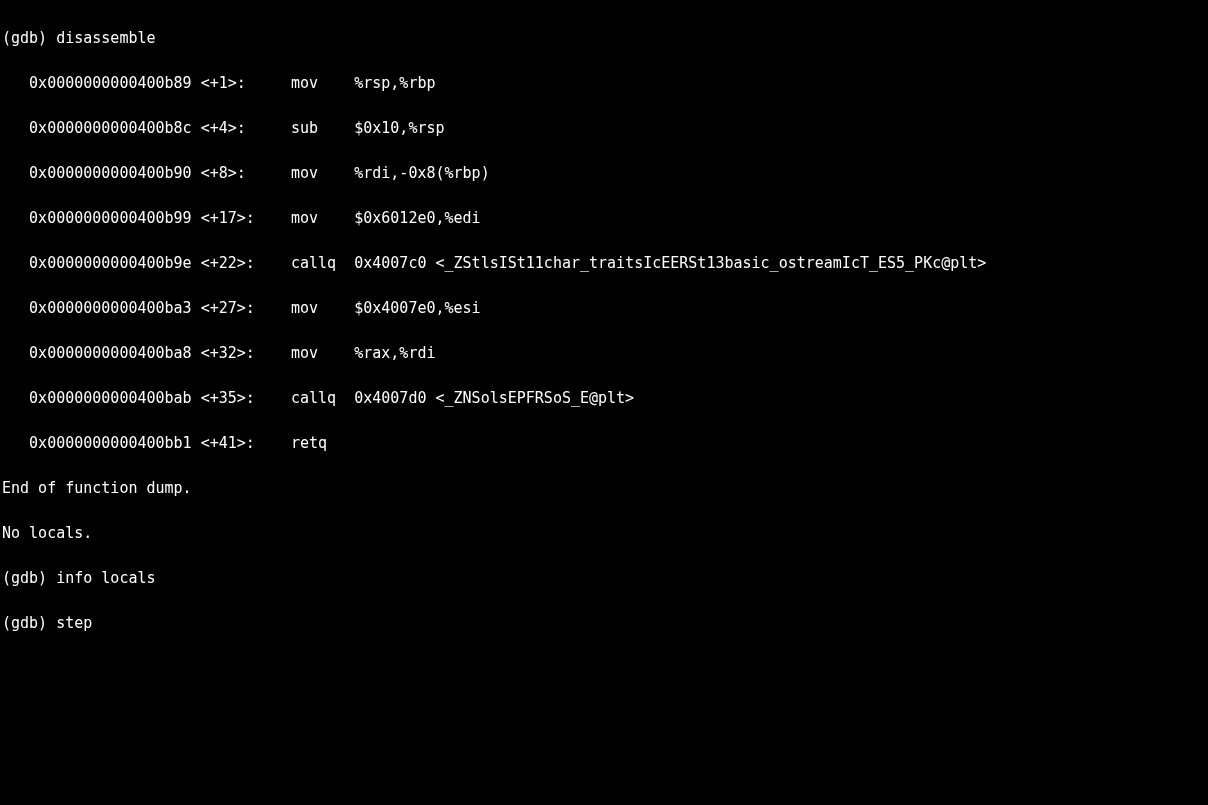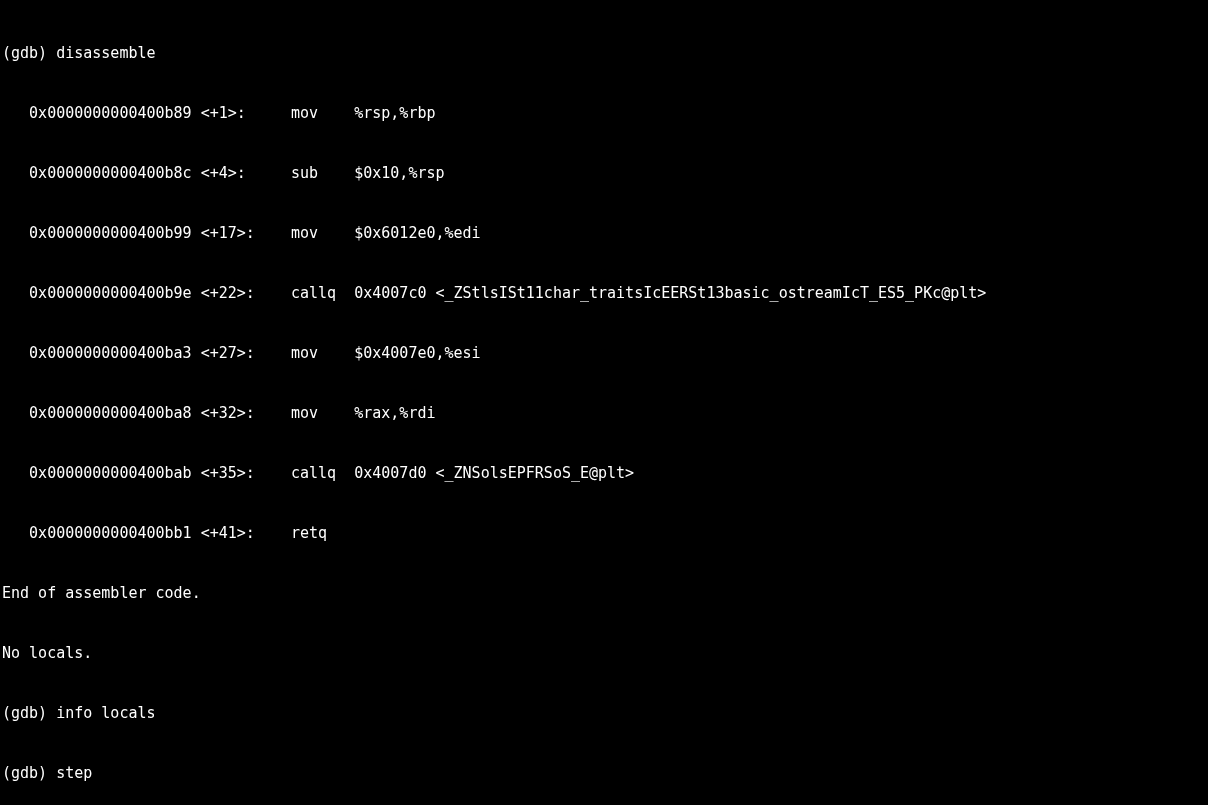--- a/index.html
+++ b/index.html
@@ -15,37 +15,37 @@
       line-height: 1.5;
       padding: 4px 2px;
       width: 1208px;
       min-height: 805px;
     }
     .terminal {
       white-space: pre;
     }
     .line {
       display: block;
-      margin-top: 15px;
     }
   </style>
 </head>
 <body>
 
 <div class="terminal">
 <span class="line">(gdb) disassemble</span>
 <span class="line">   0x0000000000400b89 &lt;+1&gt;:     mov    %rsp,%rbp</span>
 <span class="line">   0x0000000000400b8c &lt;+4&gt;:     sub    $0x10,%rsp</span>
+<span class="line">   0x0000000000400b90 &lt;+8&gt;:     mov    %rdi,-0x8(%rbp)</span>
 <span class="line">   0x0000000000400b99 &lt;+17&gt;:    mov    $0x6012e0,%edi</span>
 <span class="line">   0x0000000000400b9e &lt;+22&gt;:    callq  0x4007c0 &lt;_ZStlsISt11char_traitsIcEERSt13basic_ostreamIcT_ES5_PKc@plt&gt;</span>
 <span class="line">   0x0000000000400ba3 &lt;+27&gt;:    mov    $0x4007e0,%esi</span>
 <span class="line">   0x0000000000400ba8 &lt;+32&gt;:    mov    %rax,%rdi</span>
 <span class="line">   0x0000000000400bab &lt;+35&gt;:    callq  0x4007d0 &lt;_ZNSolsEPFRSoS_E@plt&gt;</span>
 <span class="line">   0x0000000000400bb1 &lt;+41&gt;:    retq   </span>
-<span class="line">End of assembler code.</span>
+<span class="line">End of function dump.</span>
 <span class="line">No locals.</span>
 <span class="line">(gdb) info locals</span>
 <span class="line">(gdb) step</span>
 
 
 
 
 
 
 

